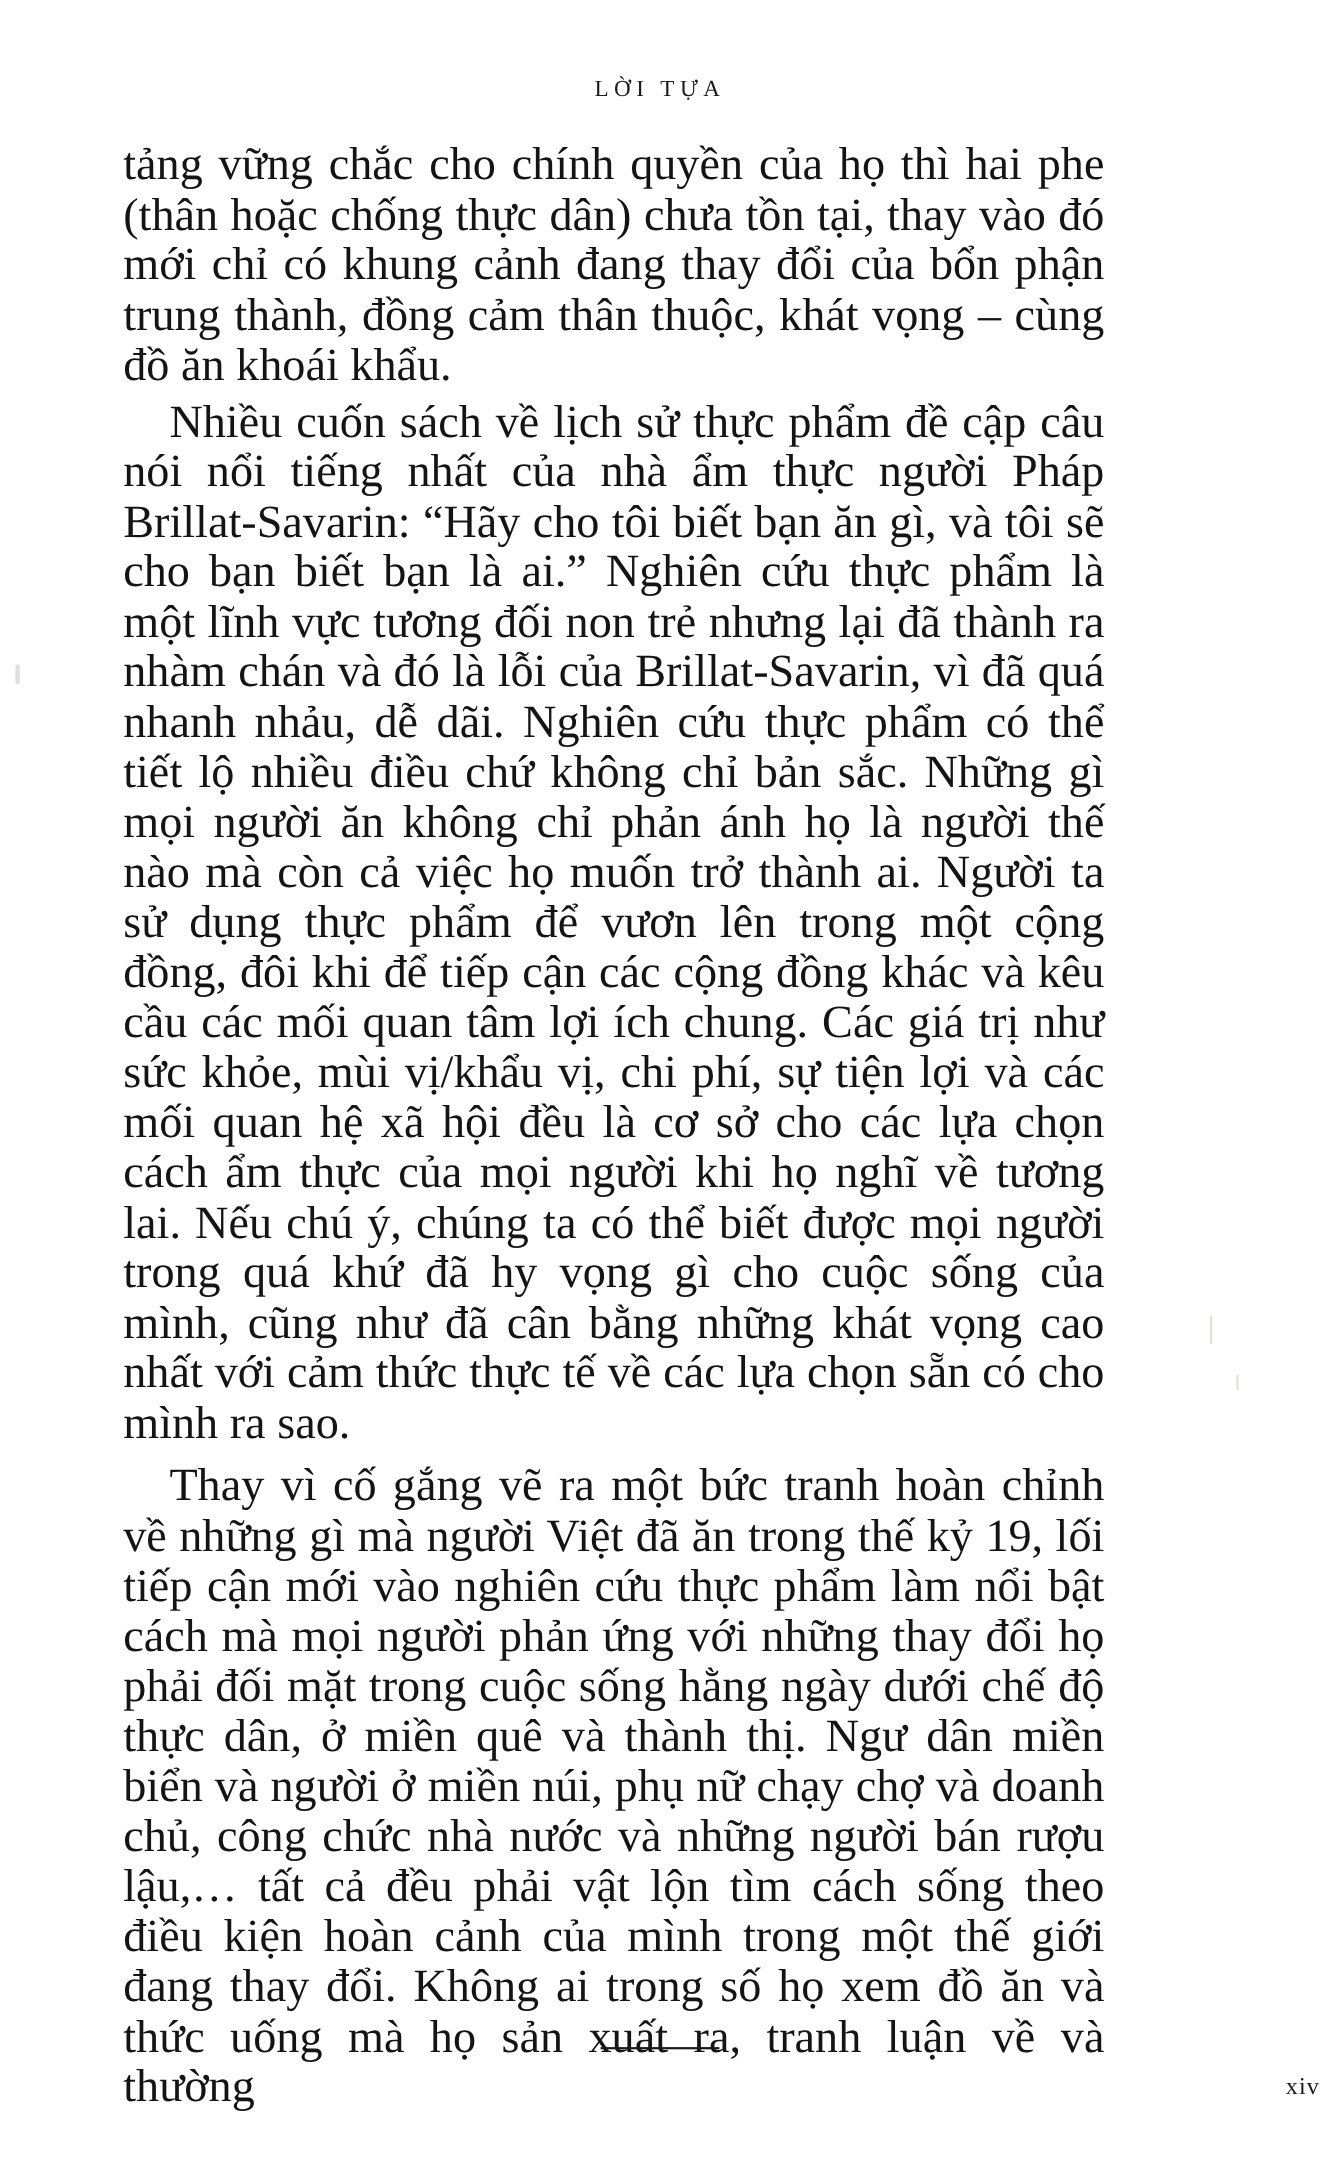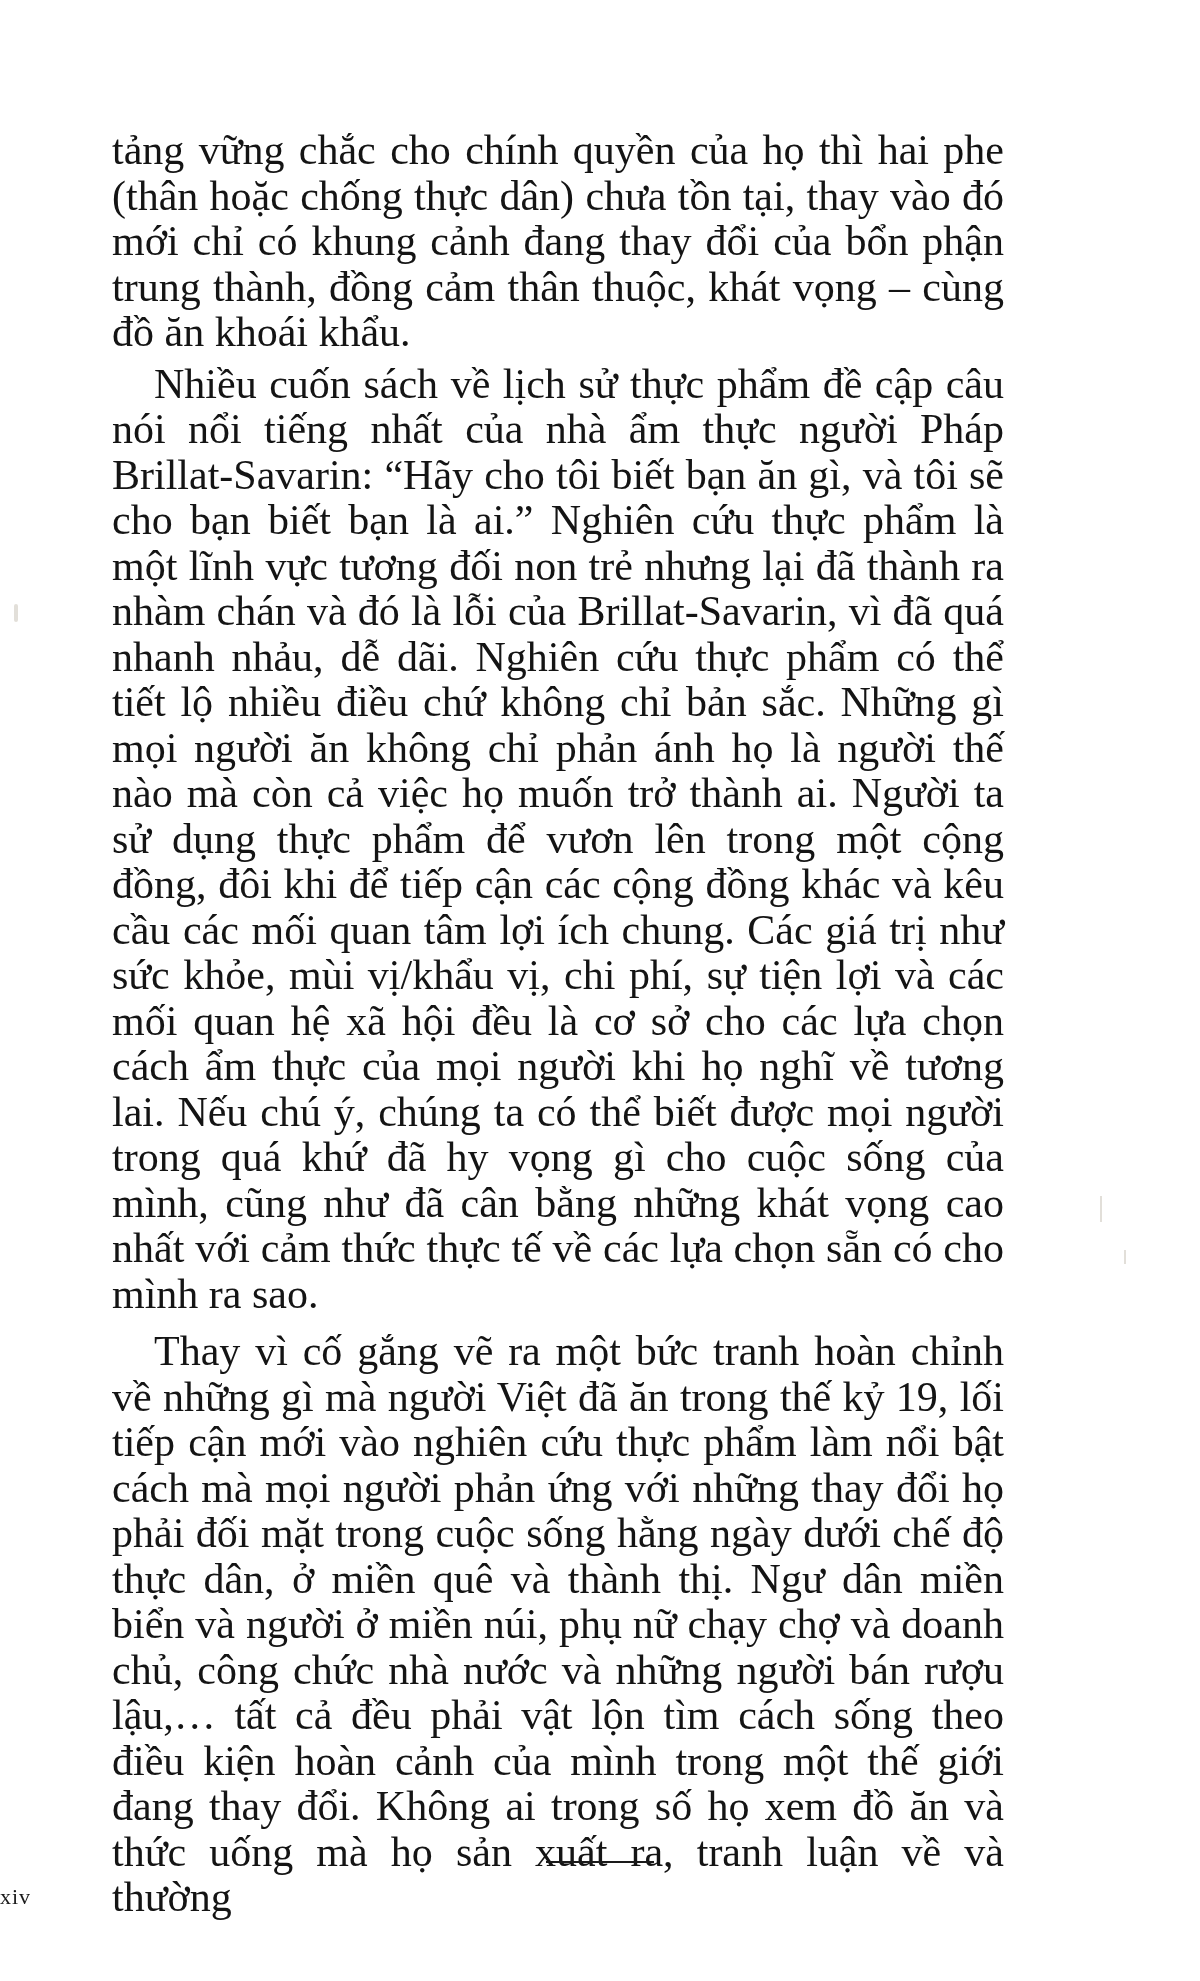--- a/index.html
+++ b/index.html
@@ -58,40 +58,41 @@
     top: 1861px;
     width: 108px;
     height: 2px;
     background: #1a1a1a;
   }
   .folio {
     position: absolute;
     top: 1884px;
     left: 0;
     width: 1200px;
-    text-align: left;
+    text-align: right;
     font-size: 22px;
     letter-spacing: 1px;
     color: #1a1a1a;
   }
   
   .artifact {
     position: absolute;
     background: #d8d4cc;
     opacity: 0.75;
   }
   .artifact.a1 { left: 14px;  top: 604px;  width: 4px;  height: 18px; border-radius: 2px; }
   .artifact.a2 { left: 1100px; top: 1196px; width: 2px; height: 26px; }
   .artifact.a3 { left: 1124px; top: 1250px; width: 2px; height: 14px; }
 </style>
 </head>
 <body>
 
 <div class="page">
 
+  <div class="running-head">LỜI TỰA</div>
 
   <div class="body-block">
     <p class="para">tảng vững chắc cho chính quyền của họ thì hai phe (thân hoặc chống thực dân) chưa tồn tại, thay vào đó mới chỉ có khung cảnh đang thay đổi của bổn phận trung thành, đồng cảm thân thuộc, khát vọng – cùng đồ ăn khoái khẩu.</p>
     <p class="para indent">Nhiều cuốn sách về lịch sử thực phẩm đề cập câu nói nổi tiếng nhất của nhà ẩm thực người Pháp Brillat-Savarin: “Hãy cho tôi biết bạn ăn gì, và tôi sẽ cho bạn biết bạn là ai.” Nghiên cứu thực phẩm là một lĩnh vực tương đối non trẻ nhưng lại đã thành ra nhàm chán và đó là lỗi của Brillat-Savarin, vì đã quá nhanh nhảu, dễ dãi. Nghiên cứu thực phẩm có thể tiết lộ nhiều điều chứ không chỉ bản sắc. Những gì mọi người ăn không chỉ phản ánh họ là người thế nào mà còn cả việc họ muốn trở thành ai. Người ta sử dụng thực phẩm để vươn lên trong một cộng đồng, đôi khi để tiếp cận các cộng đồng khác và kêu cầu các mối quan tâm lợi ích chung. Các giá trị như sức khỏe, mùi vị/khẩu vị, chi phí, sự tiện lợi và các mối quan hệ xã hội đều là cơ sở cho các lựa chọn cách ẩm thực của mọi người khi họ nghĩ về tương lai. Nếu chú ý, chúng ta có thể biết được mọi người trong quá khứ đã hy vọng gì cho cuộc sống của mình, cũng như đã cân bằng những khát vọng cao nhất với cảm thức thực tế về các lựa chọn sẵn có cho mình ra sao.</p>
     <p class="para indent">Thay vì cố gắng vẽ ra một bức tranh hoàn chỉnh về những gì mà người Việt đã ăn trong thế kỷ 19, lối tiếp cận mới vào nghiên cứu thực phẩm làm nổi bật cách mà mọi người phản ứng với những thay đổi họ phải đối mặt trong cuộc sống hằng ngày dưới chế độ thực dân, ở miền quê và thành thị. Ngư dân miền biển và người ở miền núi, phụ nữ chạy chợ và doanh chủ, công chức nhà nước và những người bán rượu lậu,… tất cả đều phải vật lộn tìm cách sống theo điều kiện hoàn cảnh của mình trong một thế giới đang thay đổi. Không ai trong số họ xem đồ ăn và thức uống mà họ sản xuất ra, tranh luận về và thường</p>
   </div>
 
   <div class="artifact a1"></div>
   <div class="artifact a2"></div>
   <div class="artifact a3"></div>

